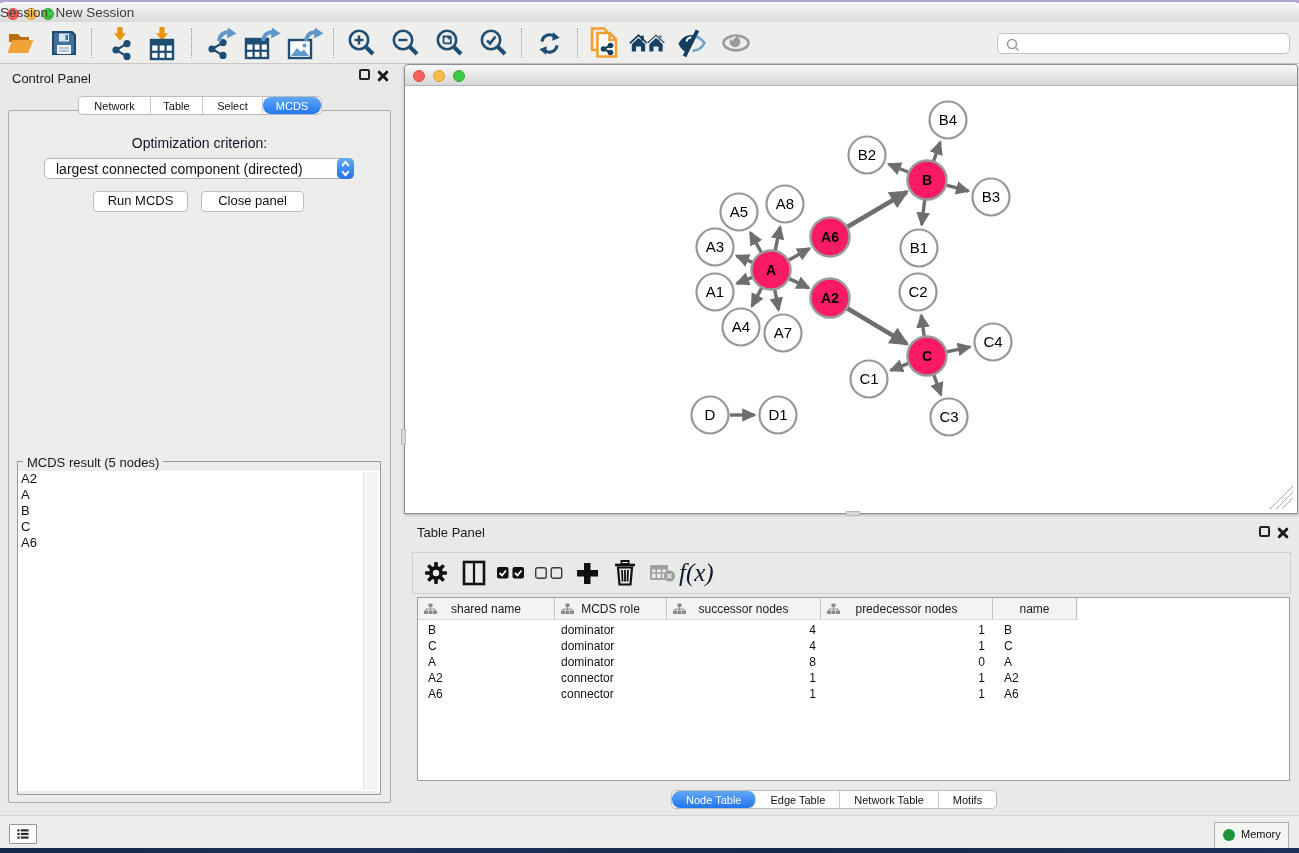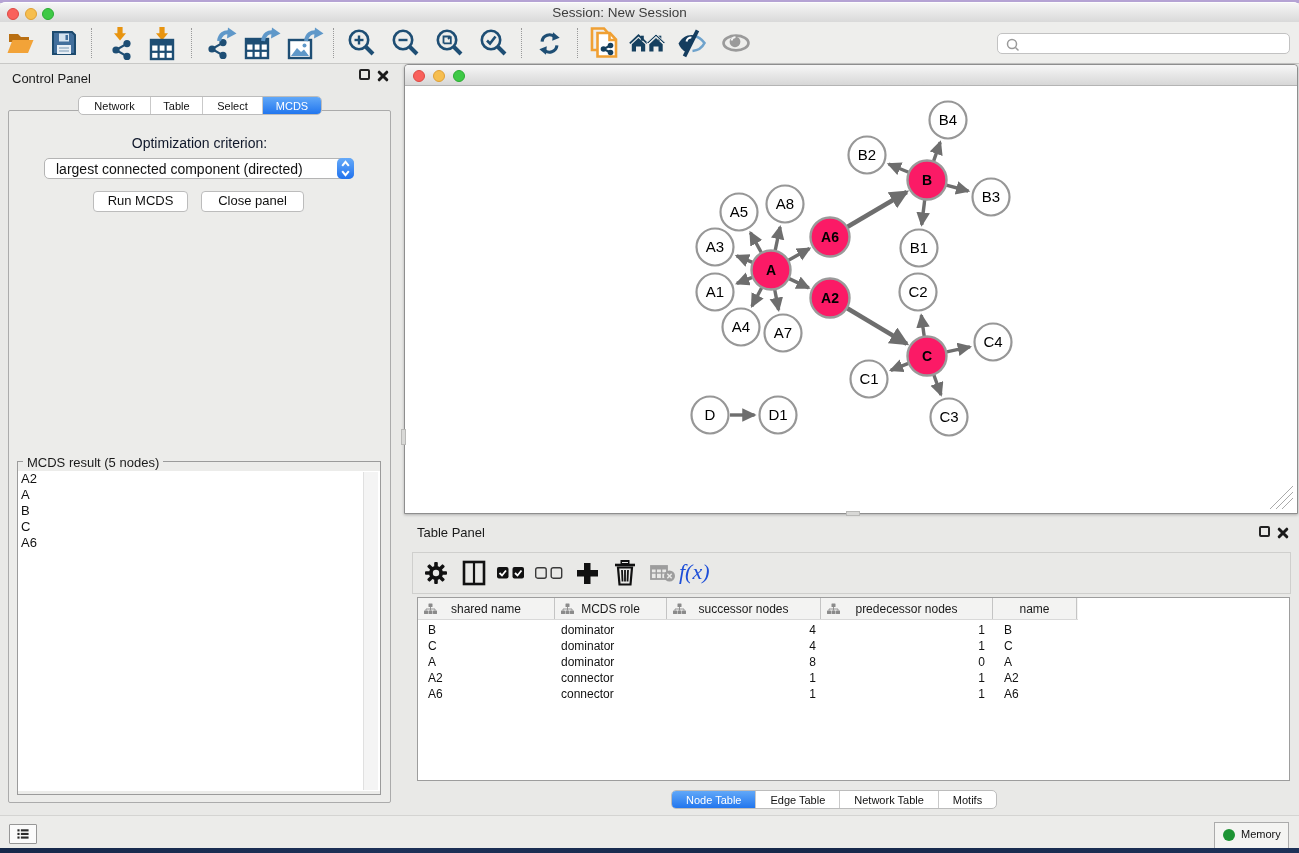--- a/index.html
+++ b/index.html
@@ -7,35 +7,35 @@
 body { background:#e9e9e7; position:relative; }
 .abs { position:absolute; }
 
 #desktop-top { left:0; top:0; width:1299px; height:3px; background:#b5a3d4; }
 
 #titlebar { left:0; top:2px; width:1299px; height:20px; background:linear-gradient(#f6f6f6,#d9d9d9); border-top:1px solid #fdfdfd; border-radius:5px 5px 0 0; }
 .tl { position:absolute; width:12px; height:12px; border-radius:50%; top:5px; }
 #titlebar .t1 { left:7px;  background:#f9615c; border:1px solid #dd4a44; }
 #titlebar .t2 { left:25px; background:#f5bd4528; background:#f6be4f; border:1px solid #dfa036; }
 #titlebar .t3 { left:42px; background:#3ec946; border:1px solid #2aac33; }
-#title-text { left:0; top:4.5px; width:1239px; text-align:center; font-size:13.5px; color:#3d3d3d; }
+#title-text { left:0; top:4.5px; width:1239px; font-size:13.5px; color:#3d3d3d; }
 
 #toolbar { left:0; top:22px; width:1299px; height:42px; background:#eeeeec; border-bottom:1px solid #c8c8c6; }
 .tsep { position:absolute; top:6px; height:30px; width:0; border-left:1px dotted #9a9a9a; }
 .ticon { position:absolute; top:0; }
 #searchbox { left:997px; top:11px; width:293px; height:21px; background:#fff; border:1px solid #c2c2c2; border-radius:5px; }
 
 #cp-title { left:12px; top:71px; font-size:13px; color:#1a1a1a; }
 .winbtns { position:absolute; font-size:12px; color:#111; }
 #cp-float { left:359px; top:69px; width:11px; height:11px; border:2px solid #222; border-radius:2px; }
 #cp-close { left:377px; top:70px; }
 .seg { position:absolute; display:flex; background:#fff; border:1px solid #bcbcbc; border-radius:5px; overflow:hidden; height:19px; }
 .seg div { font-size:11px; color:#111; display:flex; align-items:center; justify-content:center; border-right:1px solid #c9c9c9; }
 .seg div:last-child { border-right:none; }
-.seg div.sel { background:linear-gradient(#61a8f8,#2276ee); color:#fff; }
+.seg div.sel { background:linear-gradient(#61a8f8,#2276ee); color:#fff;border-radius:8px; }
 #cp-tabs { left:78px; top:96px; }
 #cp-tabs div:nth-child(1){width:72px;} #cp-tabs div:nth-child(2){width:52px;} #cp-tabs div:nth-child(3){width:60px;} #cp-tabs div:nth-child(4){width:58px;}
 #cp-panel { left:8px; top:110px; width:383px; height:693px; background:#ececea; border:1px solid #ababab; border-radius:2px; }
 #opt-label { left:0; top:135px; width:399px; text-align:center; font-size:14px; color:#0f172a; }
 #dropdown { left:44px; top:158px; width:310px; height:21px; background:#fff; border:1px solid #b4b4b4; border-radius:5px; }
 #dropdown .txt { position:absolute; left:11px; top:2px; font-size:14px; color:#111; }
 #dropdown .step { position:absolute; right:-1px; top:-1px; width:17px; height:21px; background:linear-gradient(#66aaf9,#2072ee); border-radius:5px; }
 .btn { position:absolute; height:21px; background:#fff; border:1px solid #bcbcbc; border-radius:4px; font-size:13px; color:#111; text-align:center; line-height:18px; }
 #btn-run { left:93px; top:191px; width:95px; }
 #btn-close { left:201px; top:191px; width:103px; }
@@ -434,21 +434,21 @@
       <rect x="1" y="2" width="16" height="13" fill="none" stroke="#9d9d9d" stroke-width="1.8"></rect>
       <rect x="1" y="2" width="16" height="3.5" fill="#9d9d9d"></rect>
       <g stroke="#9d9d9d" stroke-width="1.4">
         <line x1="6.3" y1="2" x2="6.3" y2="15"></line>
         <line x1="11.6" y1="2" x2="11.6" y2="15"></line>
         <line x1="1" y1="9" x2="17" y2="9"></line>
       </g>
       <circle cx="19.5" cy="12" r="5.5" fill="#9d9d9d"></circle>
       <path d="M17.3 9.8 l4.4 4.4 M21.7 9.8 l-4.4 4.4" stroke="#e9e9e7" stroke-width="1.5"></path>
     </svg>
-<div style="position:absolute;left:266px;top:6px;width:46px;font-family:'Liberation Serif',serif;font-style:italic;font-size:22px;color:#1d4ed8;">f(x)</div>
+<div style="position:absolute;left:266px;top:6px;width:46px;font-family:'Liberation Serif',serif;font-style:italic;font-size:25px;color:#0f172a;">f(x)</div>
   </div>
 <div class="abs" id="tbl">
     <div id="tbl-head" style="width:660px">
       <div class="hcell" style="left:0px;width:137px">
         <span style="position:absolute;left:6px;top:5px;width:13px;text-align:left"><svg width="13" height="12" viewBox="0 0 13 12">
             <g fill="#8b8b8b">
               <rect x="4.5" y="0.5" width="4" height="3.4" rx="0.5"></rect>
               <rect x="0" y="7.5" width="4" height="3.4" rx="0.5"></rect>
               <rect x="4.5" y="7.5" width="4" height="3.4" rx="0.5"></rect>
               <rect x="9" y="7.5" width="4" height="3.4" rx="0.5"></rect>

